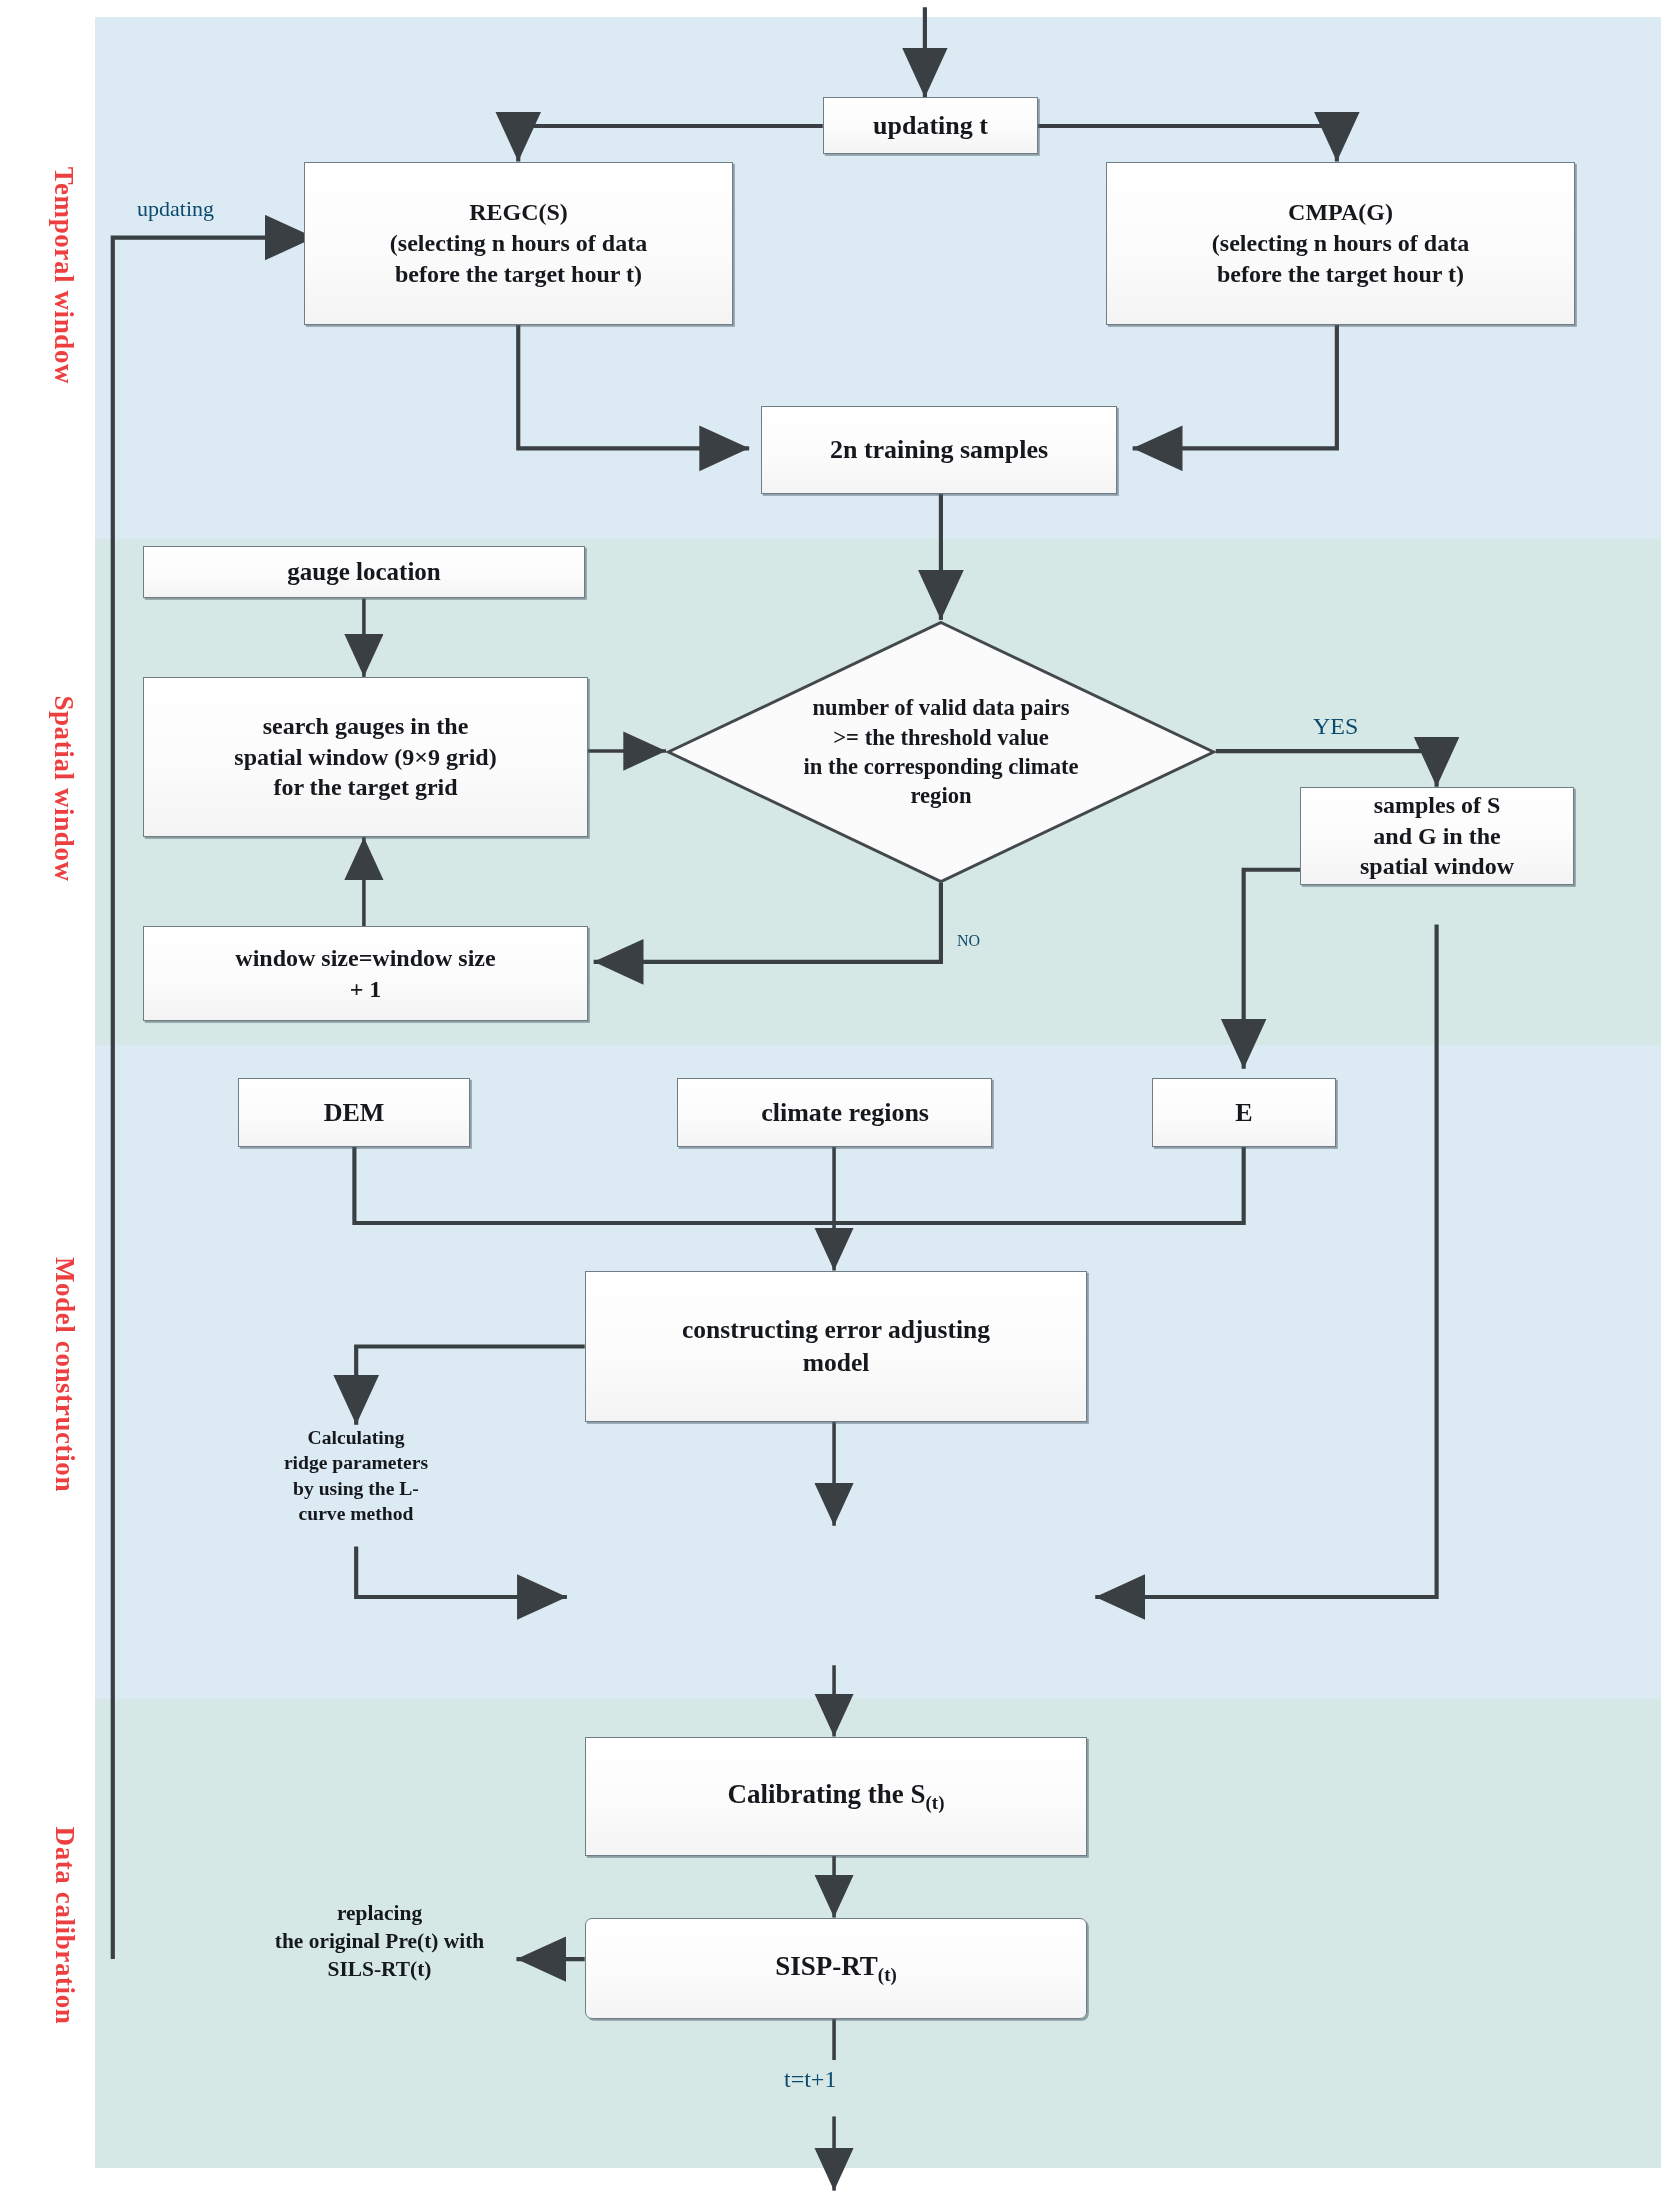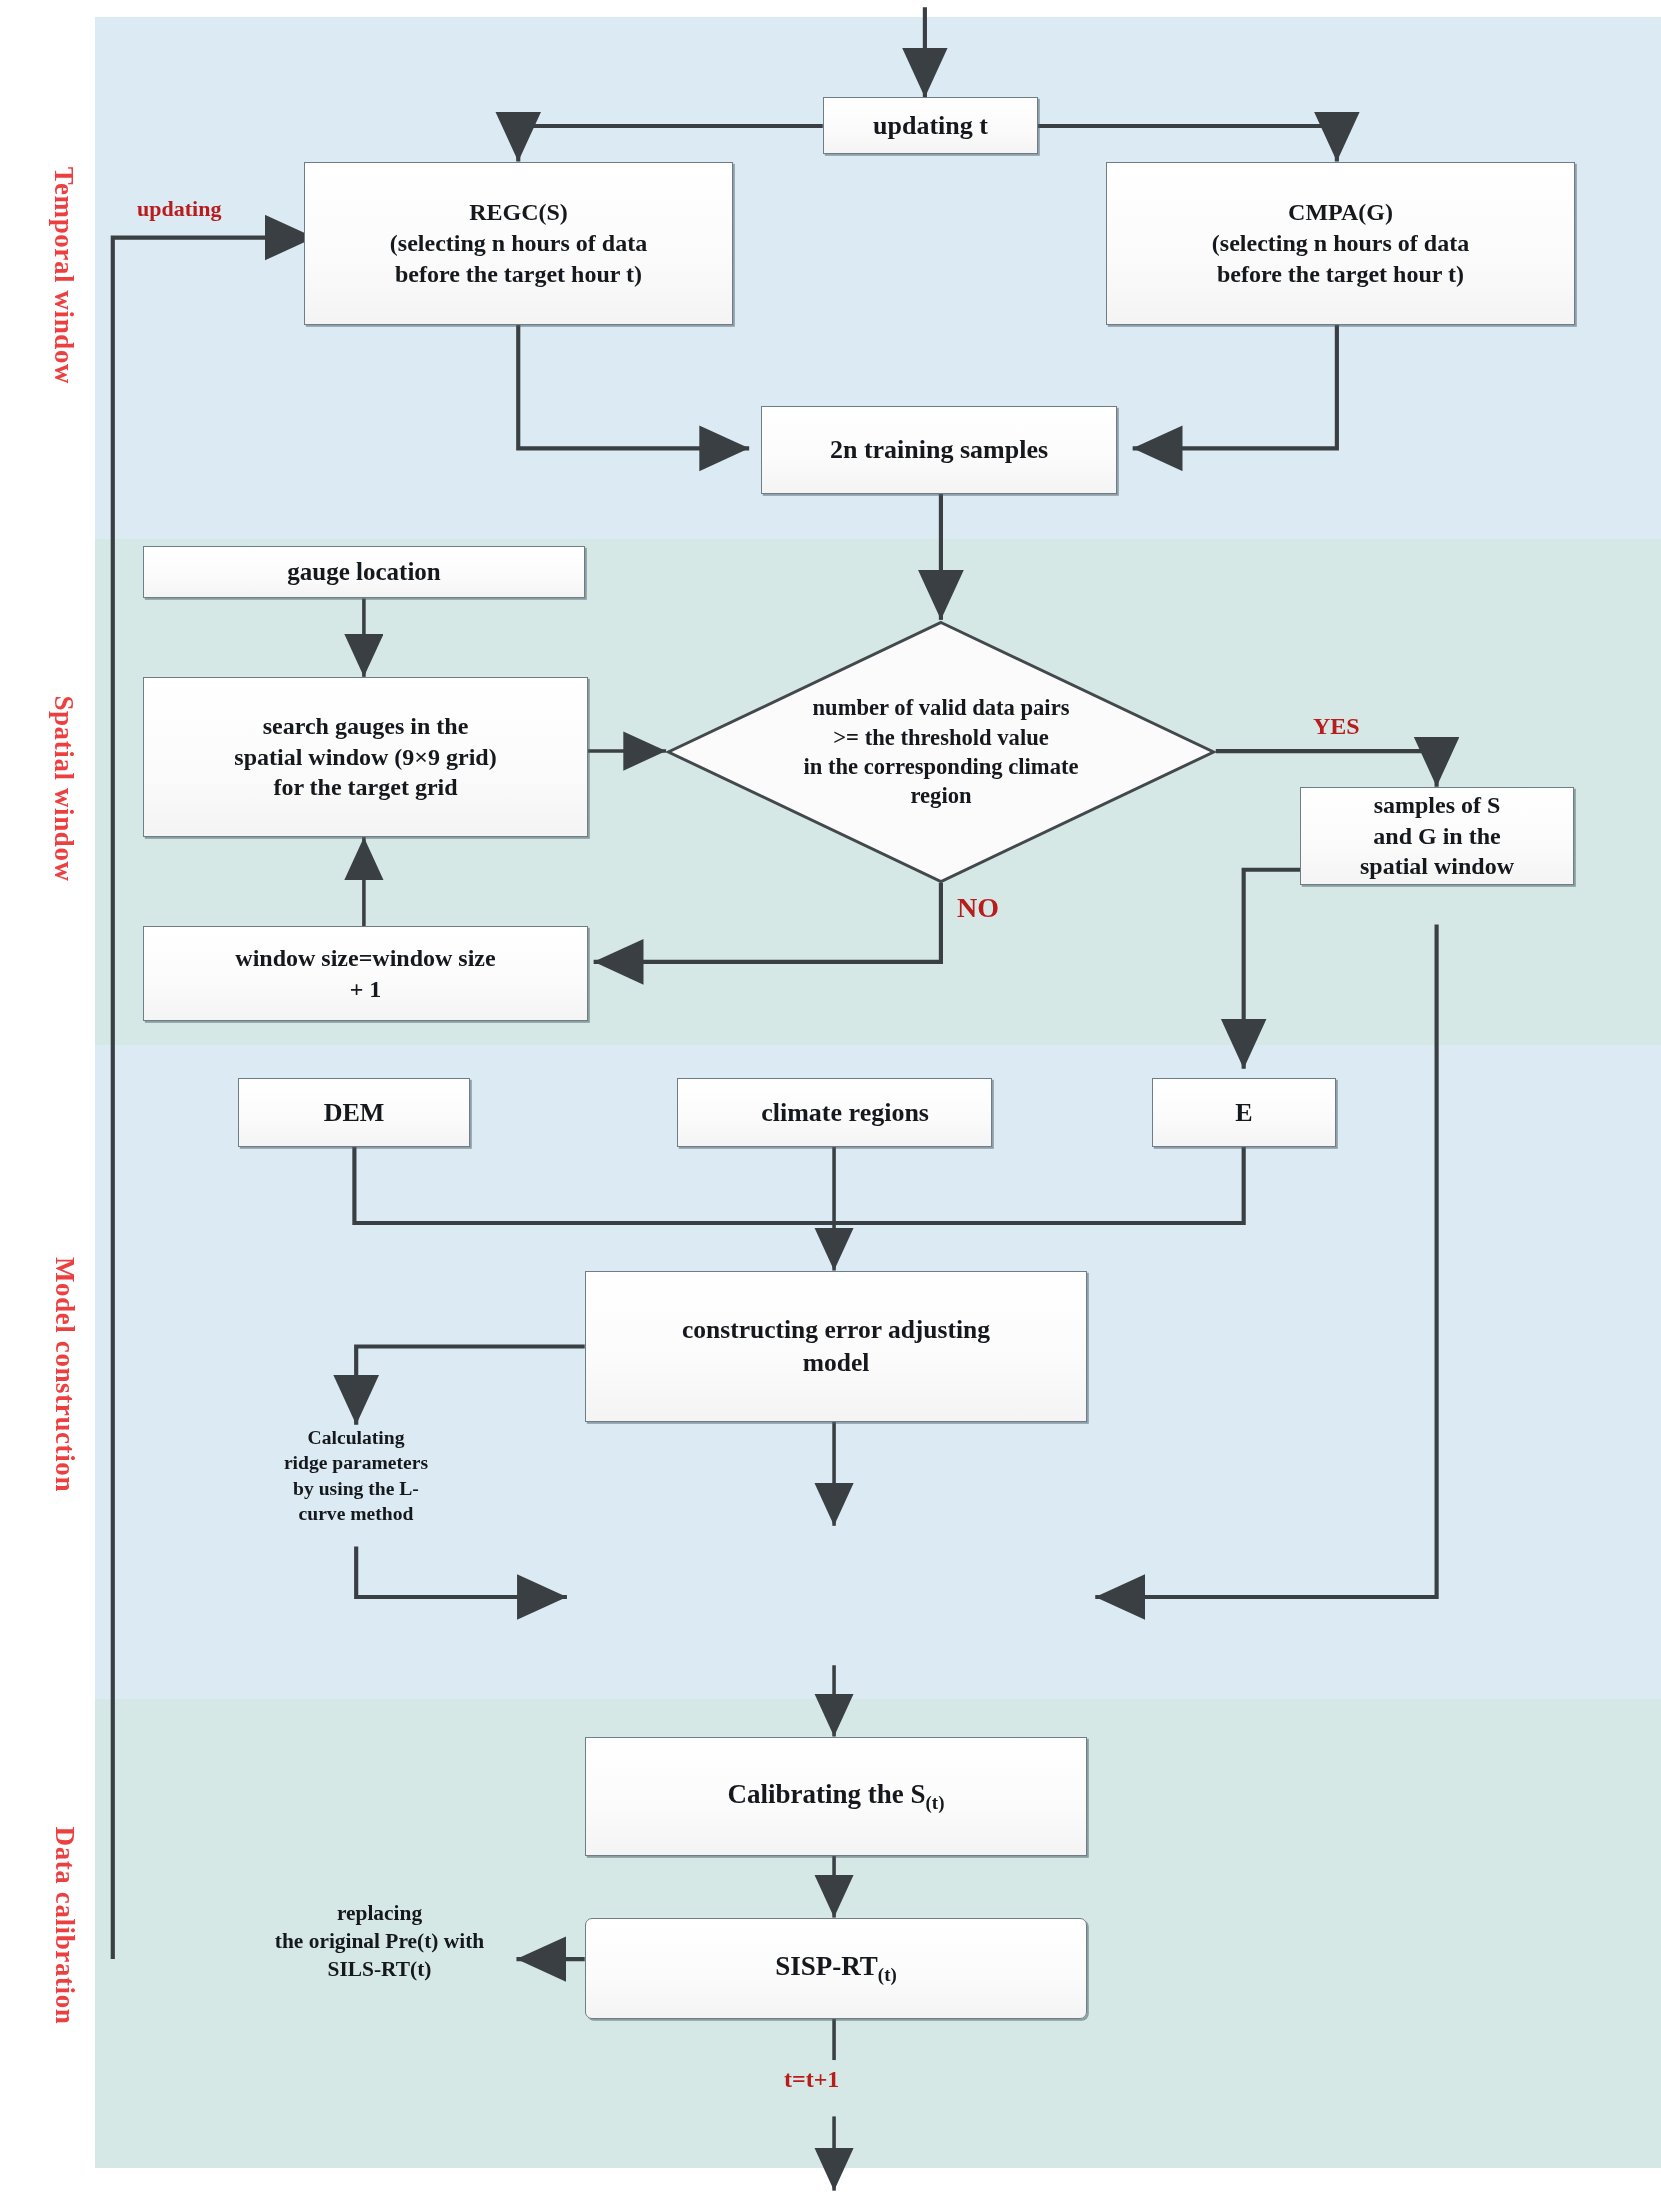--- a/index.html
+++ b/index.html
@@ -47,22 +47,22 @@
   .freetext{
     position:absolute;
     font-weight:bold;
     color:#15181c;
     font-family:"Liberation Serif",serif;
     text-align:center;
     line-height:1.3;
   }
   .edgelabel{
     position:absolute;
-    font-weight:bold;
-    color:#b91c1c;
+    font-weight:normal;
+    color:#0c4a6e;
     font-family:"Liberation Serif",serif;
     white-space:nowrap;
   }
 
   
   .diamond{position:absolute;}
   .diamond svg{display:block;}
   .diamond .dtext{
     position:absolute;left:0;top:0;width:100%;height:100%;
     display:flex;align-items:center;justify-content:center;
@@ -239,18 +239,18 @@
   <div class="freetext" style="left:240px;top:1900px;width:279px;font-size:21.4px;">
     <div>replacing</div>
     <div>the original Pre(t) with</div>
     <div>SILS-RT(t)</div>
   </div>
 
   <div class="edgelabel" style="left:137px;top:196px;font-size:22px;">updating</div>
 
   <div class="edgelabel" style="left:1313px;top:713px;font-size:24px;">YES</div>
 
-  <div class="edgelabel" style="left:957px;top:892px;font-size:28px;">NO</div>
+  <div class="edgelabel" style="left:957px;top:932px;font-size:16px;">NO</div>
 
   <div class="edgelabel" style="left:784px;top:2066px;font-size:24px;">t=t+1</div>
 
 </div>
 
 
 </body></html>

